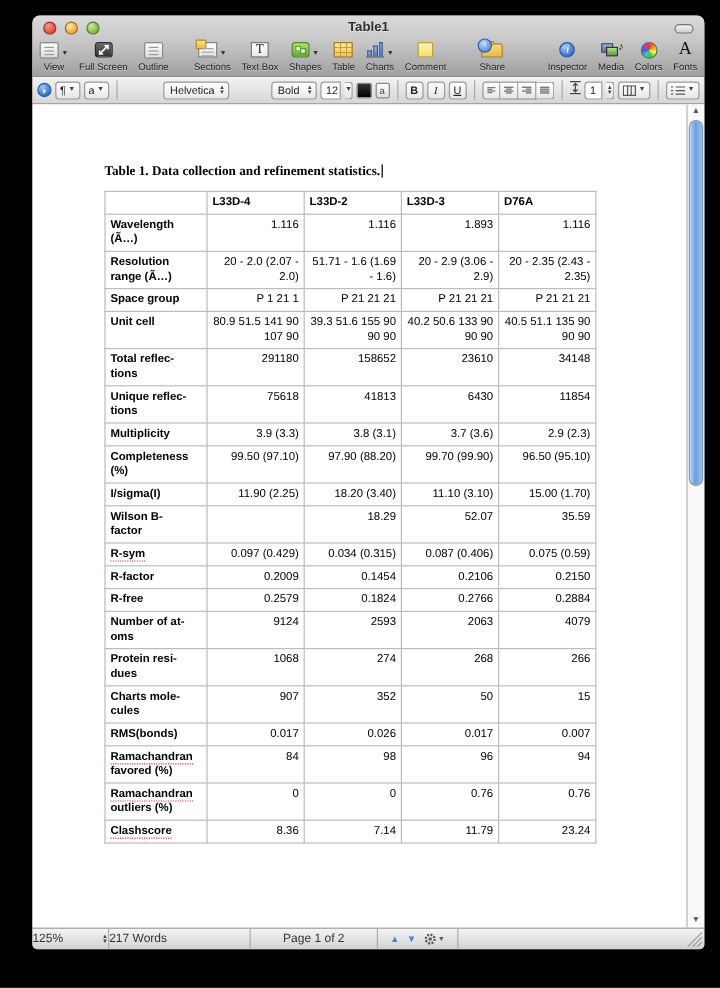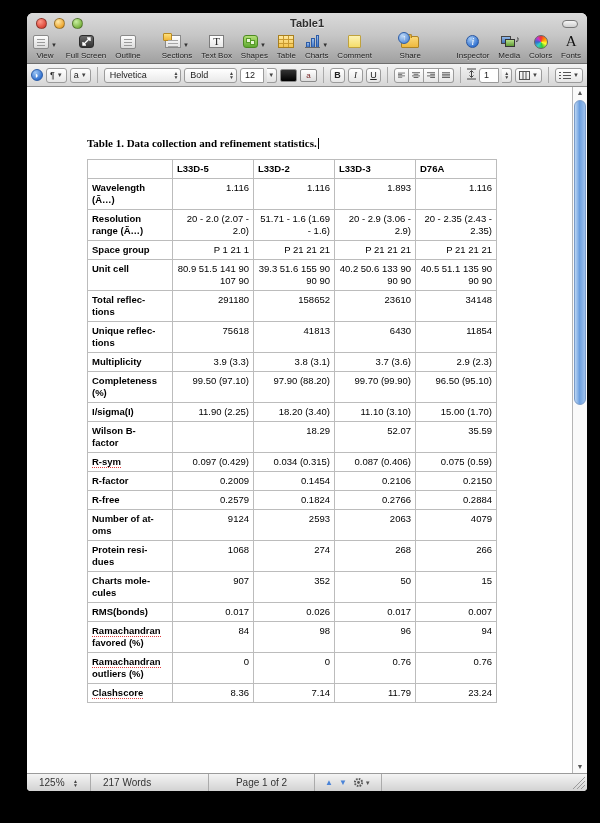--- a/index.html
+++ b/index.html
@@ -83,21 +83,21 @@
   .formatbar { height:23px; flex:none; background:linear-gradient(#f3f3f3,#d6d6d6);
                border-bottom:1px solid #8f8f8f; display:flex; align-items:center; padding:0 4px; gap:3px; }
   .fmt-ball { width:12px; height:12px; border-radius:50%; border:1px solid #2a5ca8;
               background:radial-gradient(circle at 35% 28%, #9ec7f5, #2f6fce 75%); color:#fff; font-size:8px;
               line-height:11px; text-align:center; flex:none; }
   .pill { height:15px; border:1px solid #9b9b9b; border-radius:3px; background:linear-gradient(#fff,#e6e6e6);
           font-size:9px; color:#222; display:flex; align-items:center; padding:0 3px; gap:2px; white-space:nowrap; }
   .pill .caret { font-size:6px; color:#444; }
   .stepper { display:flex; flex-direction:column; align-items:center; font-size:5px; line-height:4px; color:#444; margin-left:2px; }
   .combo { height:15px; border:1px solid #9b9b9b; border-radius:3px; background:linear-gradient(#fff,#e9e9e9);
-           font-size:9px; color:#222; display:flex; align-items:center; padding:0 2px 0 5px; }
+           font-size:9px; color:#222; display:flex; align-items:center; padding:0 2px 0 5px;margin-left:32px; }
   .combo .name { flex:1; }
   .combo.font { width:86px; } .combo.face { width:58px; }
   .sizebox { width:26px; height:15px; border:1px solid #9b9b9b; border-radius:3px 0 0 3px; background:#fff;
              font-size:9px; color:#222; display:flex; align-items:center; padding-left:4px; }
   .sizebtn { width:11px; height:15px; border:1px solid #9b9b9b; border-left:none; border-radius:0 3px 3px 0;
              background:linear-gradient(#fff,#e2e2e2); font-size:6px; color:#444; display:flex; align-items:center; justify-content:center; }
   .well { width:19px; height:13px; border:1px solid #8a8a8a; border-radius:2px; }
   .well.textcolor { background:linear-gradient(#333,#000); }
   .well.bgcolor { background:linear-gradient(#fff,#ddd); font-size:8px; color:#7a2a2a; text-align:center; line-height:12px; }
   .btn { height:15px; min-width:15px; border:1px solid #9b9b9b; border-radius:3px; background:linear-gradient(#fff,#e6e6e6);
@@ -125,21 +125,21 @@
   
   .scrollbar { position:absolute; top:0; right:0; width:15px; bottom:0; background:#fafafa; border-left:1px solid #b5b5b5; }
   .sb-arrow { position:absolute; left:0; width:14px; height:12px; font-size:7px; color:#555; text-align:center; line-height:12px; }
   .sb-arrow.up { top:0; } .sb-arrow.down { bottom:0; }
   .sb-thumb { position:absolute; left:1px; top:13px; width:12px; height:305px; border-radius:6px;
               border:1px solid #7a9cc9; background:linear-gradient(90deg,#bcd5f2,#6b9fe0 45%,#9dc0ec); }
 
   
   .statusbar { height:18px; flex:none; background:linear-gradient(#f4f4f4,#d2d2d2); border-top:1px solid #9b9b9b;
                display:flex; align-items:center; font-size:10px; color:#333; position:relative; }
-  .sb-seg { display:flex; align-items:center; height:100%; padding:0 12px; border-right:1px solid #ababab; }
+  .sb-seg { display:flex; align-items:center; height:100%; padding:0 0; border-right:1px solid #ababab; }
   .sb-zoom { width:64px; justify-content:space-between; }
   .sb-words { width:118px; }
   .sb-page { width:106px; justify-content:center; }
   .sb-nav { gap:6px; padding:0 10px; }
   .tri { font-size:8px; color:#4a84d8; }
   .resize-grip { position:absolute; right:1px; bottom:1px; }
 </style>
 </head>
 <body>
 
@@ -375,21 +375,21 @@
       <colgroup>
           <col class="lab">
           <col>
           <col>
           <col>
           <col>
         </colgroup>
       <thead>
           <tr>
             <th></th>
-            <th>L33D-5</th>
+            <th>L33D-4</th>
             <th>L33D-2</th>
             <th>L33D-3</th>
             <th>D76A</th>
           </tr>
         </thead>
       <tbody id="stats-body">
           <tr>
             <td class="lab"><span>Wavelength</span><br><span>(Ã…)</span></td>
             <td class="val">1.116</td>
             <td class="val">1.116</td>

